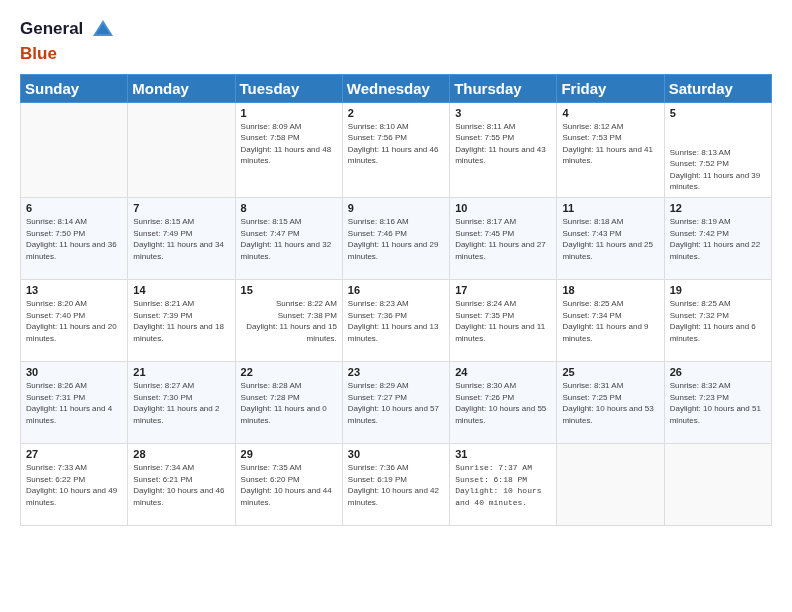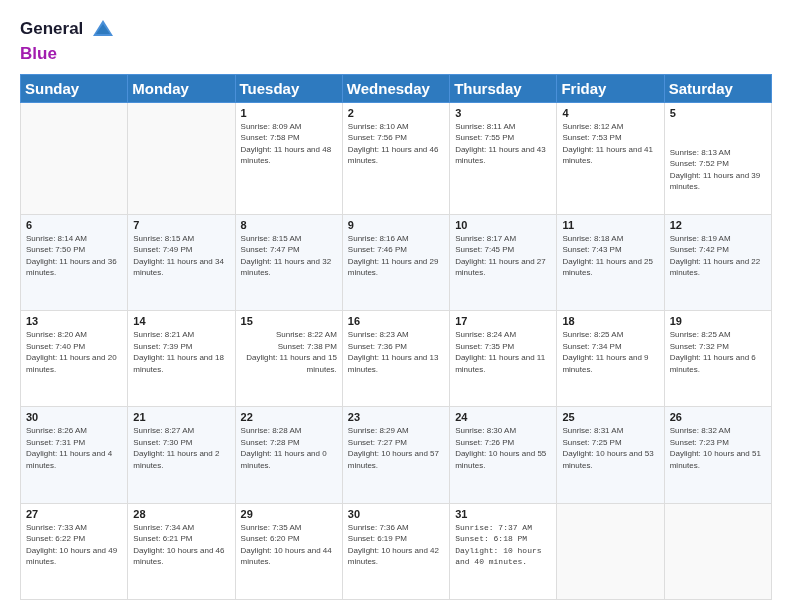--- a/index.html
+++ b/index.html
@@ -5,21 +5,21 @@
     * { margin: 0; padding: 0; box-sizing: border-box; }
     body {
       font-family: Arial, sans-serif;
       background: #fff;
       width: 792px;
       height: 612px;
       overflow: hidden;
     }
     .page {
       width: 792px;
-      height: 612px;
+      height: 444px;
       padding: 16px 20px 12px 20px;
       display: flex;
       flex-direction: column;
     }
     .header {
       display: flex;
       justify-content: space-between;
       align-items: flex-start;
       margin-bottom: 10px;
     }
@@ -104,21 +104,21 @@
   <div class="header">
     <div class="logo">
       <div>
         <div style="font-size:17px;font-weight:bold;color:#1a1a2e;line-height:1.15;">
           <span style="color:#1a1a2e;">General</span>
           <svg class="logo-icon" viewBox="0 0 28 28" style="display:inline-block;vertical-align:middle;margin-left:1px;">
             <polygon points="14,4 24,20 4,20" fill="#4a90d9"></polygon>
             <polygon points="14,8 21,18 7,18" fill="#2e7abf"></polygon>
           </svg>
         </div>
-        <div style="font-size:17px;font-weight:bold;color:#a21caf;line-height:1.15;">Blue</div>
+        <div style="font-size:17px;font-weight:bold;color:#c2410c;line-height:1.15;">Blue</div>
       </div>
     </div>
   </div>
 
   <table class="calendar">
     <thead>
       <tr>
       <th>Sunday</th>
           <th>Monday</th>
           <th>Tuesday</th>

